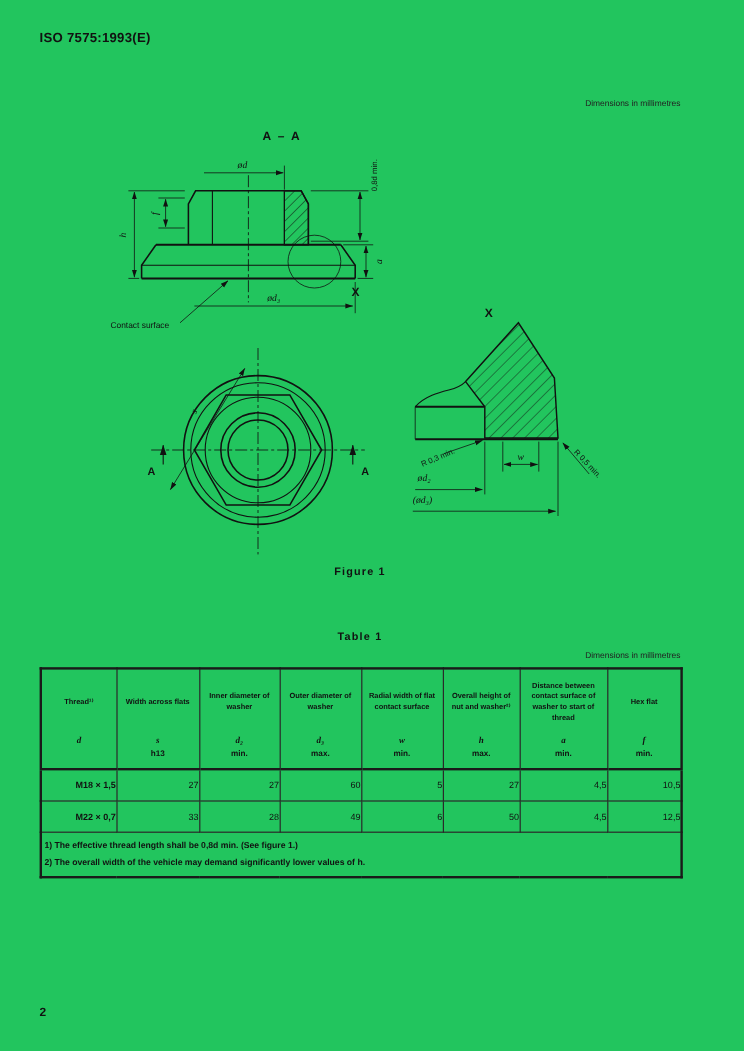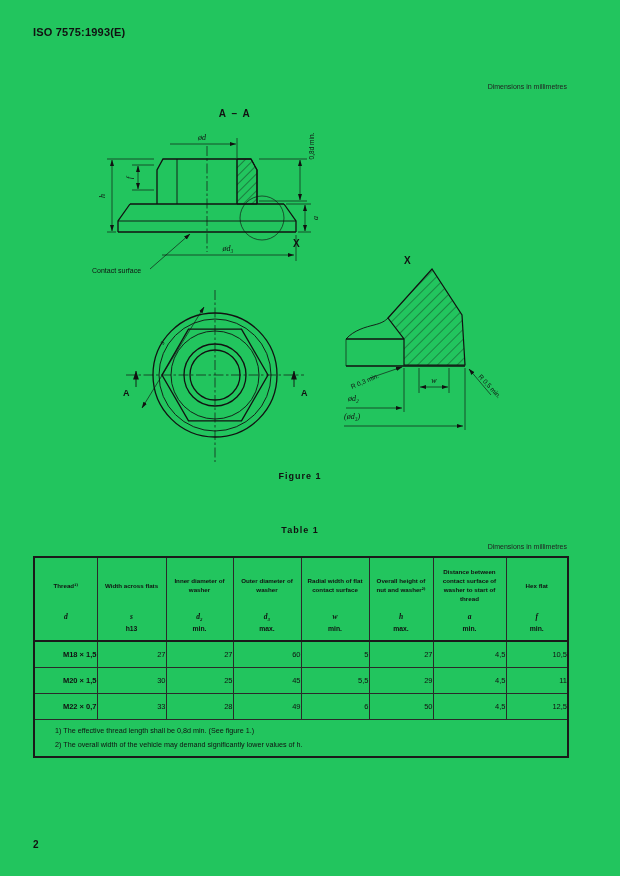--- a/index.html
+++ b/index.html
@@ -22,21 +22,21 @@
   .spec-table thead th{height:82px;vertical-align:top;border-bottom:2px solid #1a1a1a;}
   .hcell{display:flex;flex-direction:column;height:82px;}
   .col-title{flex:1;display:flex;align-items:center;justify-content:center;text-align:center;
     font-size:6.2px;font-weight:bold;line-height:1.45;padding:2px 2px 0 2px;}
   .col-symbol{height:13px;text-align:center;font-family:"Liberation Serif","DejaVu Serif",serif;
     font-style:italic;font-size:7.5px;}
   .col-spec{height:15px;text-align:center;font-size:6.8px;}
   .spec-table tbody td{height:25px;text-align:right;font-size:7.5px;}
   .spec-table tbody td.thread-cell{font-weight:bold;}
   .footnote-cell{height:36px !important;text-align:left !important;vertical-align:middle;}
-  .footnote-line{font-size:7.2px;line-height:1.9;padding-left:20px;}
+  .footnote-line{font-size:7.2px;line-height:1.9;padding-left:2px;font-weight:bold;}
 
   
   .sv-dim{font:italic 8px "Liberation Serif","DejaVu Serif",serif;fill:#111;}
   .sv-small{font:7px "Liberation Sans","DejaVu Sans",sans-serif;fill:#111;}
   .sv-tiny{font:6.5px "Liberation Sans","DejaVu Sans",sans-serif;fill:#111;}
   .sv-bold{font:bold 10px "Liberation Sans","DejaVu Sans",sans-serif;fill:#111;}
   .sv-boldsm{font:bold 9px "Liberation Sans","DejaVu Sans",sans-serif;fill:#111;}
   .cl{stroke:#111;stroke-width:0.7;stroke-dasharray:10 2.5 2.5 2.5;fill:none;}
   .thin{stroke:#111;stroke-width:0.65;fill:none;}
   .outline{stroke:#111;stroke-width:1.3;fill:none;}
@@ -268,30 +268,20 @@
     <tbody>
       <tr>
         <td class="thread-cell">M18 × 1,5</td>
         <td>27</td>
         <td>27</td>
         <td>60</td>
         <td>5</td>
         <td>27</td>
         <td>4,5</td>
         <td>10,5</td>
-      </tr>
-      <tr>
-        <td class="thread-cell">M20 × 1,5</td>
-        <td>30</td>
-        <td>25</td>
-        <td>45</td>
-        <td>5,5</td>
-        <td>29</td>
-        <td>4,5</td>
-        <td>11</td>
       </tr>
       <tr>
         <td class="thread-cell">M22 × 0,7</td>
         <td>33</td>
         <td>28</td>
         <td>49</td>
         <td>6</td>
         <td>50</td>
         <td>4,5</td>
         <td>12,5</td>

